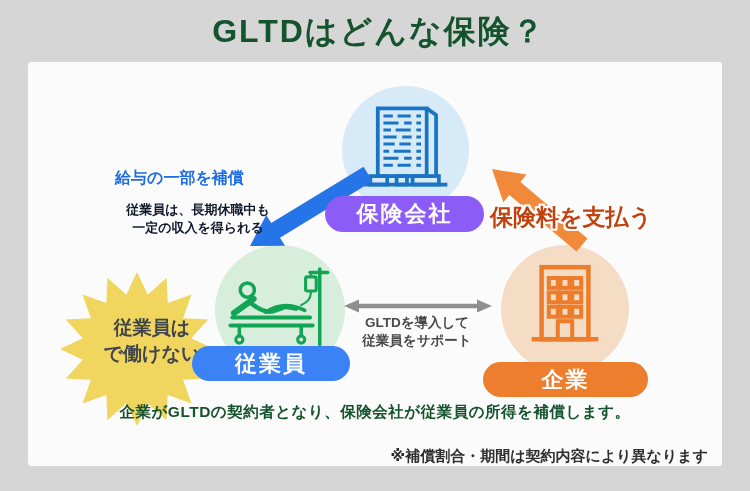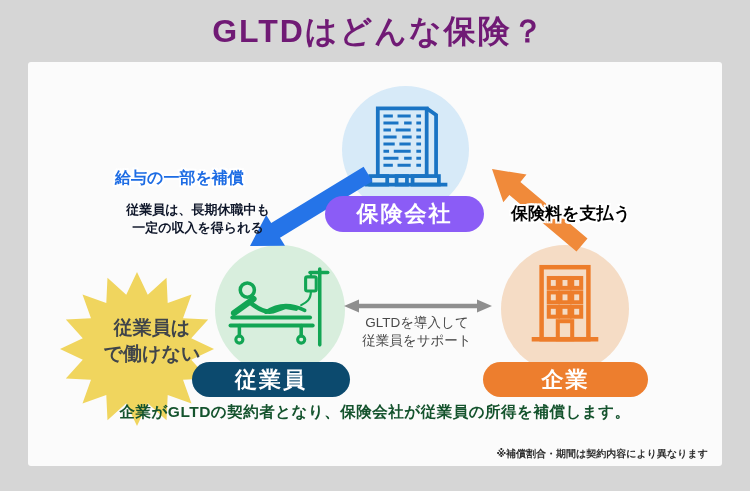--- a/index.html
+++ b/index.html
@@ -10,21 +10,21 @@
     font-family: "Liberation Sans", "DejaVu Sans", sans-serif;
     overflow: hidden;
   }
   .title {
     position: absolute;
     top: 10px; left: 8px; right: 0;
     text-align: center;
     font-size: 32px;
     font-weight: 800;
     letter-spacing: 2px;
-    color: #701a75;
+    color: #14532d;
   }
   .card {
     position: absolute;
     left: 28px; top: 62px;
     width: 694px; height: 404px;
     background: #fbfbfb;
     border-radius: 3px;
   }
   .circle {
     position: absolute;
@@ -44,21 +44,21 @@
     color: #ffffff;
     font-weight: 800;
     font-size: 22px;
     letter-spacing: 2px;
     display: flex;
     align-items: center;
     justify-content: center;
     z-index: 4;
   }
   .insurer-pill  { left: 297px; top: 134px; width: 159px; height: 36px; background: #8b5cf6; }
-  .employee-pill { left: 164px; top: 300px; width: 158px; height: 35px; background: #0c4a6e; }
+  .employee-pill { left: 164px; top: 284px; width: 158px; height: 35px; background: #3b82f6; }
   .company-pill  { left: 455px; top: 300px; width: 165px; height: 35px; background: #ed7e2e; }
   .arrow-svg { position: absolute; z-index: 2; }
   .arrow-benefit  { left: 200px; top: 100px; width: 150px; height: 95px; }
   .arrow-premium  { left: 450px; top: 95px;  width: 120px; height: 100px; }
   .arrow-support  { left: 314px; top: 236px; width: 152px; height: 16px; }
   .burst-svg { position: absolute; left: 30px; top: 208px; width: 158px; height: 158px; z-index: 2; }
   .txt { position: absolute; z-index: 3; }
   .outline-white {
     text-shadow: -2px -2px 0 #fff, 2px -2px 0 #fff, -2px 2px 0 #fff, 2px 2px 0 #fff,
                  -2px 0 0 #fff, 2px 0 0 #fff, 0 -2px 0 #fff, 0 2px 0 #fff;
@@ -72,48 +72,48 @@
   .benefit-sub {
     left: 38px; top: 139px; width: 264px;
     text-align: center;
     font-size: 13px; font-weight: 700;
     line-height: 18px;
     color: #0f172a;
   }
   .premium-heading {
     left: 428px; top: 140px; width: 230px;
     text-align: center;
-    font-size: 17px; font-weight: 800;
-    color: #000000;
+    font-size: 23px; font-weight: 800;
+    color: #c2410c;
   }
   .support-text {
     left: 307px; top: 252px; width: 164px;
     text-align: center;
-    font-size: 13.5px; font-weight: 400;
+    font-size: 13.5px; font-weight: 700;
     line-height: 18px;
     color: #494949;
   }
   .burst-text {
     left: 54px; top: 253px; width: 140px;
     text-align: center;
     font-size: 19px; font-weight: 800;
     line-height: 26px;
     color: #3f444a;
     z-index: 3;
   }
   .summary {
     left: 0; top: 340px; width: 100%;
     text-align: center;
     font-size: 15.5px; font-weight: 700;
     letter-spacing: 0.5px;
     color: #14532d;
   }
   .note {
     right: 14px; top: 385px;
-    font-size: 10px; font-weight: 600;
+    font-size: 15px; font-weight: 600;
     color: #2e2e2e;
   }
 </style>
 </head>
 <body>
 
 <div>
 
   <h1 class="title">GLTDはどんな保険？</h1>
 

